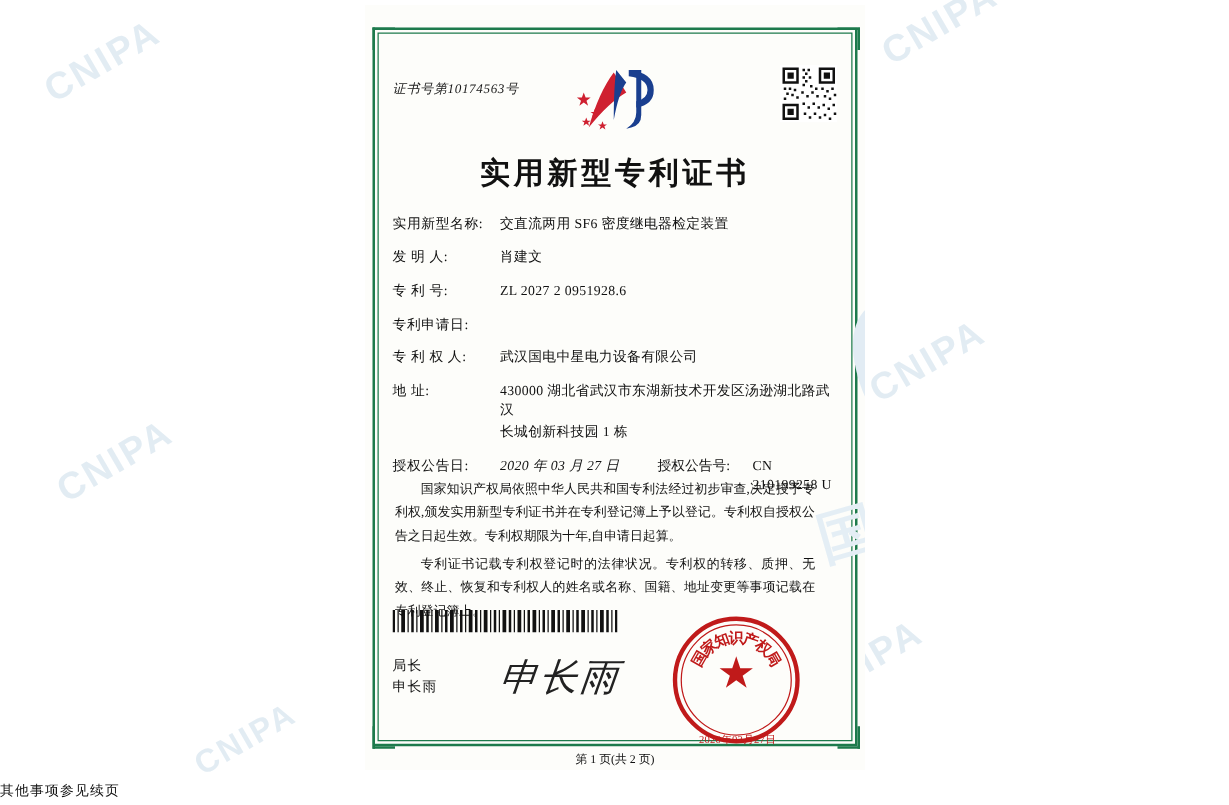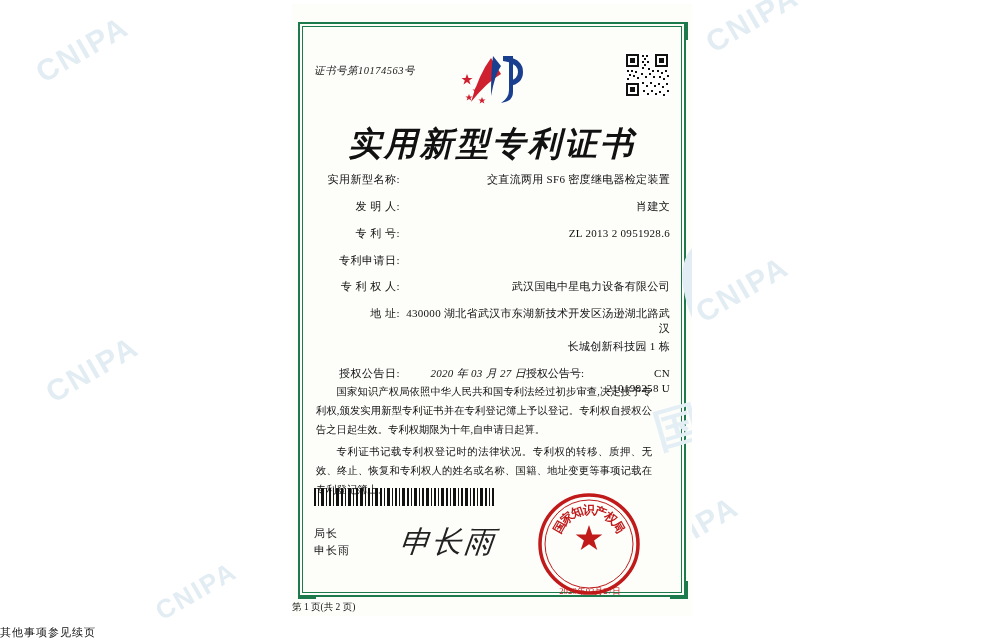--- a/index.html
+++ b/index.html
@@ -114,41 +114,39 @@
   
   .logo {
     position: absolute;
     left: 165px; top: 48px;
     width: 80px; height: 56px;
   }
   .title {
     position: absolute;
     left: 0; right: 0; top: 118px;
     text-align: center;
-    font-size: 33px;
+    font-size: 24px;
     font-weight: bold;
     letter-spacing: 3px;
     color: #111;
-    font-style: italic;
   }
 
   
   .fields {
     position: absolute;
     left: 22px; top: 168px;
     width: 356px;
     font-size: 11px;
     color: #111;
   }
   .field-row {
     display: flex;
     align-items: flex-start;
     margin-bottom: 12px;
     line-height: 1.35;
-    text-align: right;
   }
   .field-label {
     width: 86px;
     flex: 0 0 86px;
     letter-spacing: .5px;
     white-space: nowrap;
   }
   .field-value {
     flex: 1;
     letter-spacing: .3px;
@@ -220,20 +218,21 @@
     text-align: center;
     font-size: 8.5px;
     color: #c01a1a;
     letter-spacing: .2px;
     margin-top: 12px;
   }
 
   .page-num {
     position: absolute;
     left: 0; right: 0; top: 597px;
+    text-align: center;
     font-size: 9.5px;
     color: #111;
   }
   .footer-note {
     position: absolute;
     left: 0; right: 0; top: 625px;
     font-size: 11px;
     color: #111;
     letter-spacing: 1px;
   }
@@ -342,21 +341,21 @@
         <div class="field-value">交直流两用 SF6 密度继电器检定装置</div>
       </div>
 
       <div class="field-row">
         <div class="field-label">发 明 人:</div>
         <div class="field-value">肖建文</div>
       </div>
 
       <div class="field-row">
         <div class="field-label">专 利 号:</div>
-        <div class="field-value">ZL 2013 2 0951928.6</div>
+        <div class="field-value">ZL 2027 2 0951928.6</div>
       </div>
 
       <div class="field-row">
         <div class="field-label">专利申请日:</div>
       </div>
 
       <div class="field-row">
         <div class="field-label">专 利 权 人:</div>
         <div class="field-value">武汉国电中星电力设备有限公司</div>
       </div>

